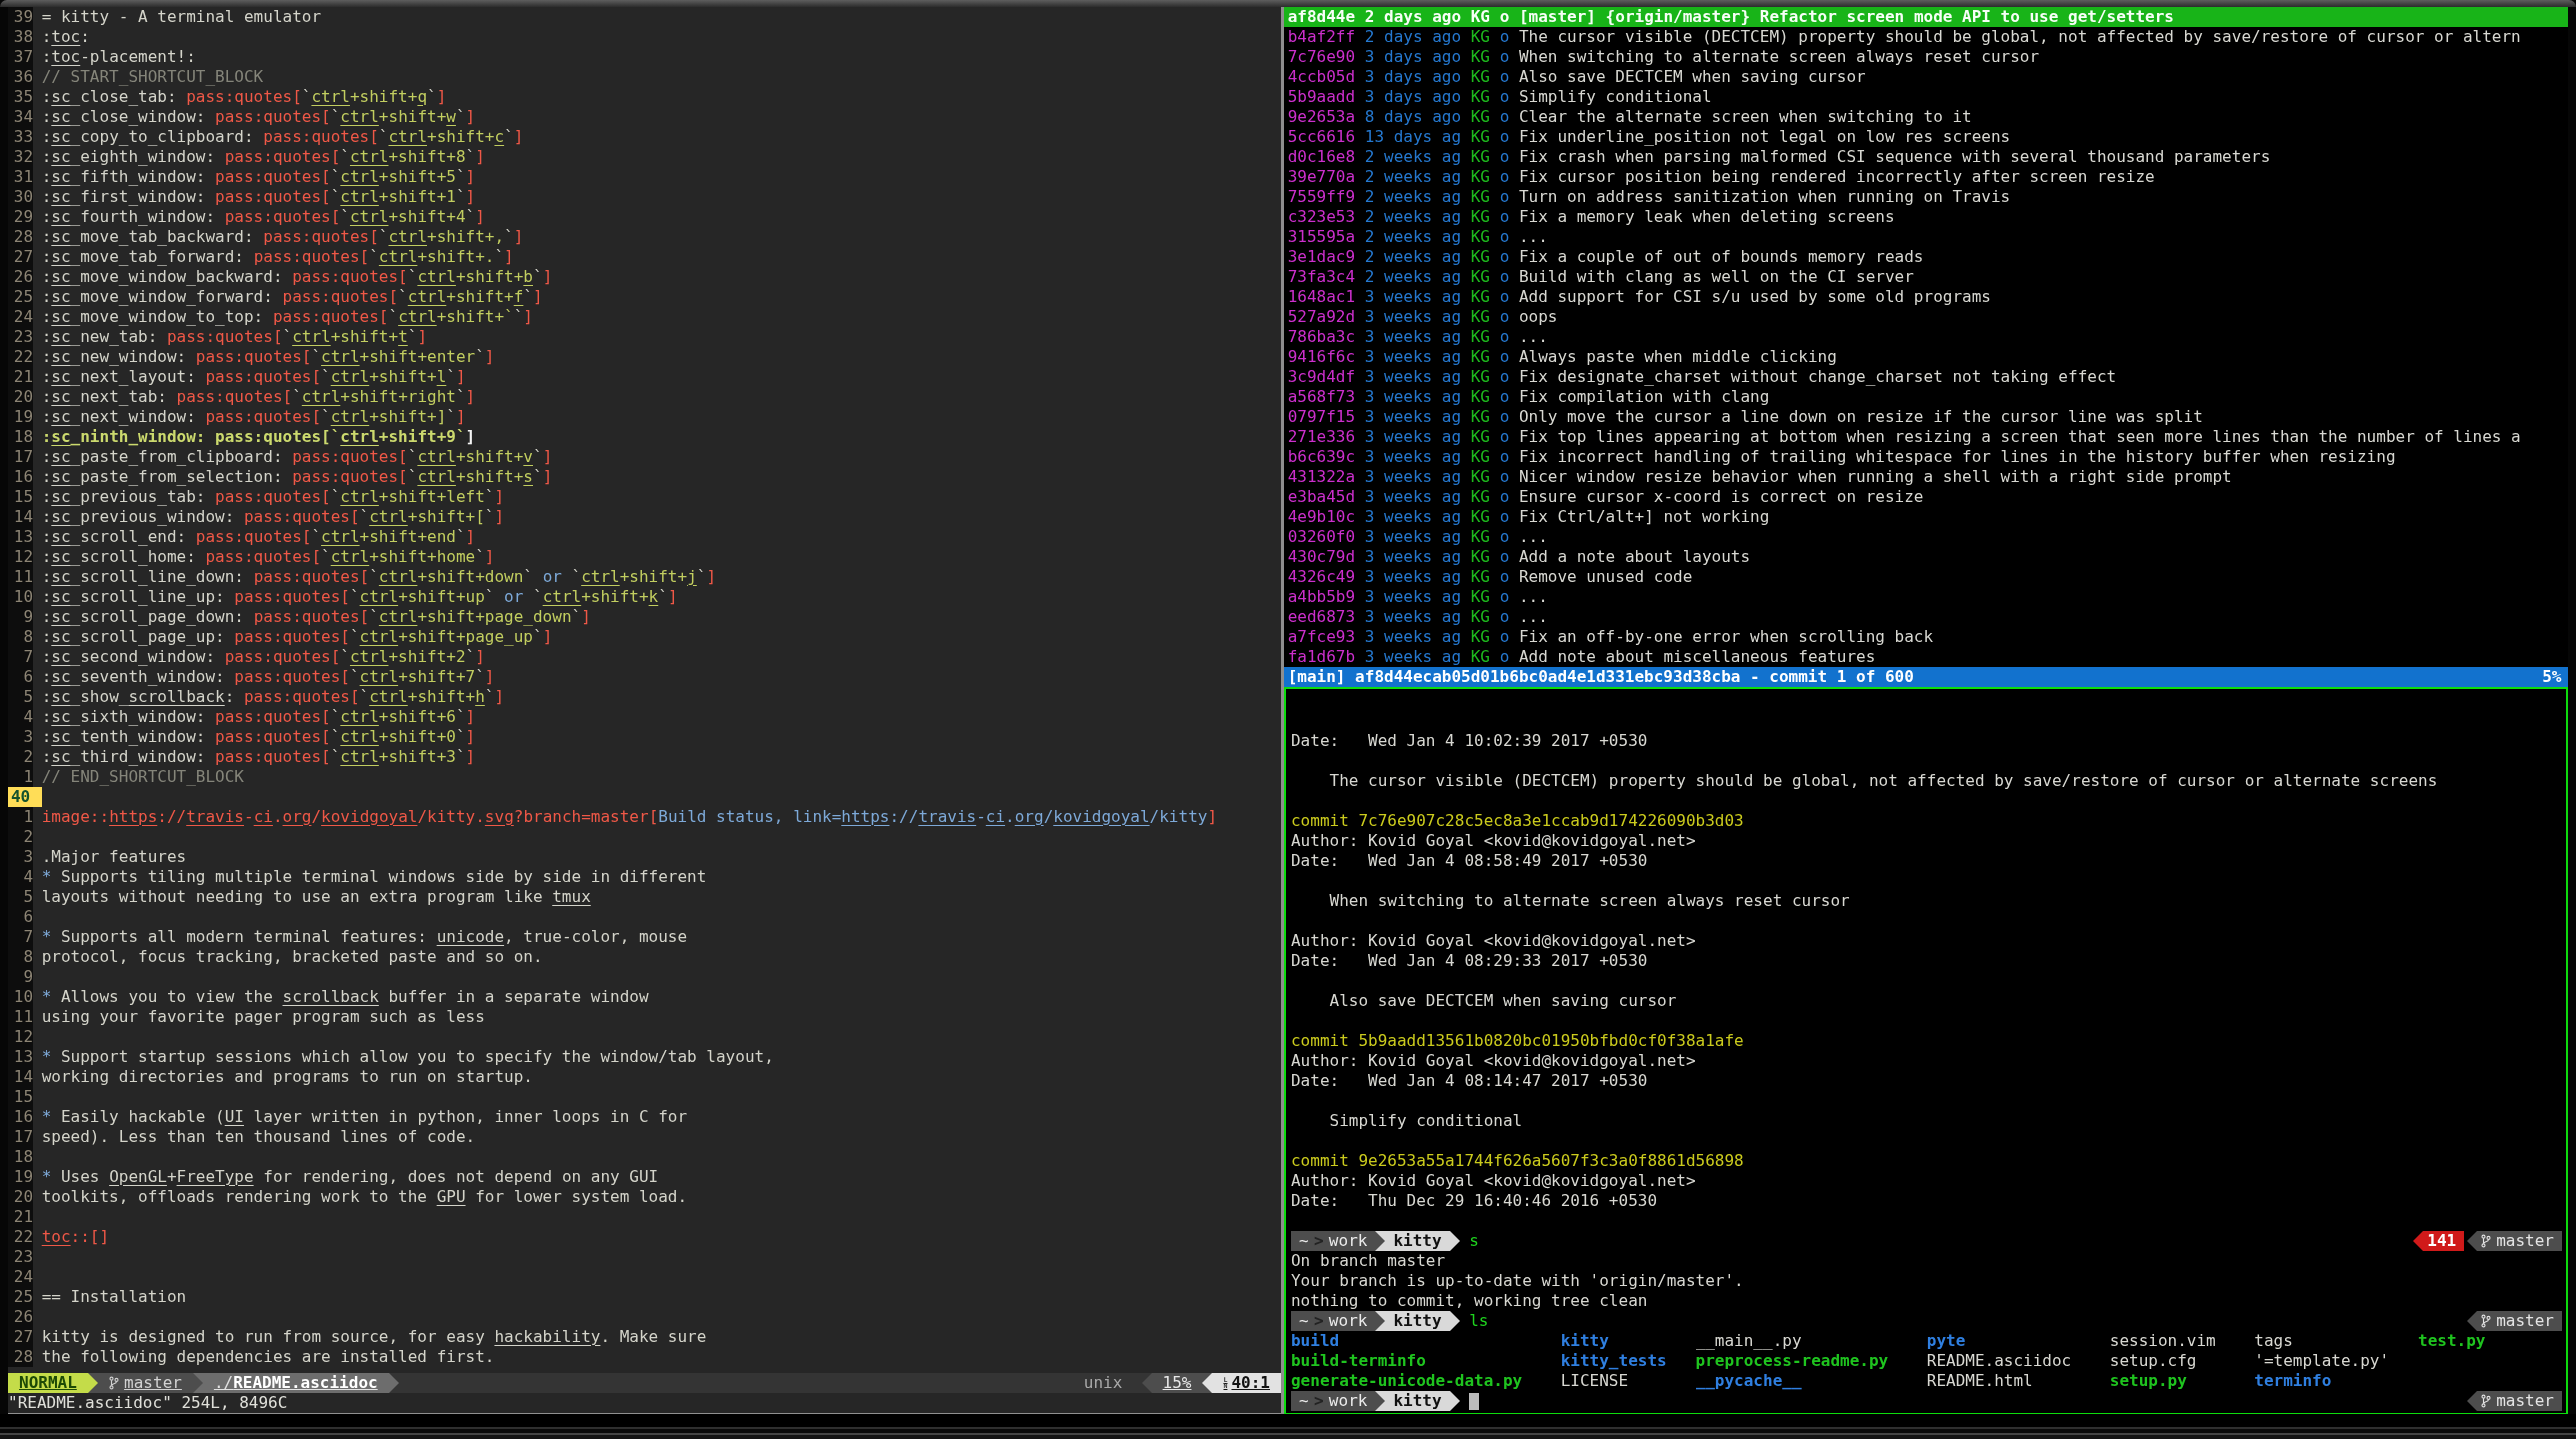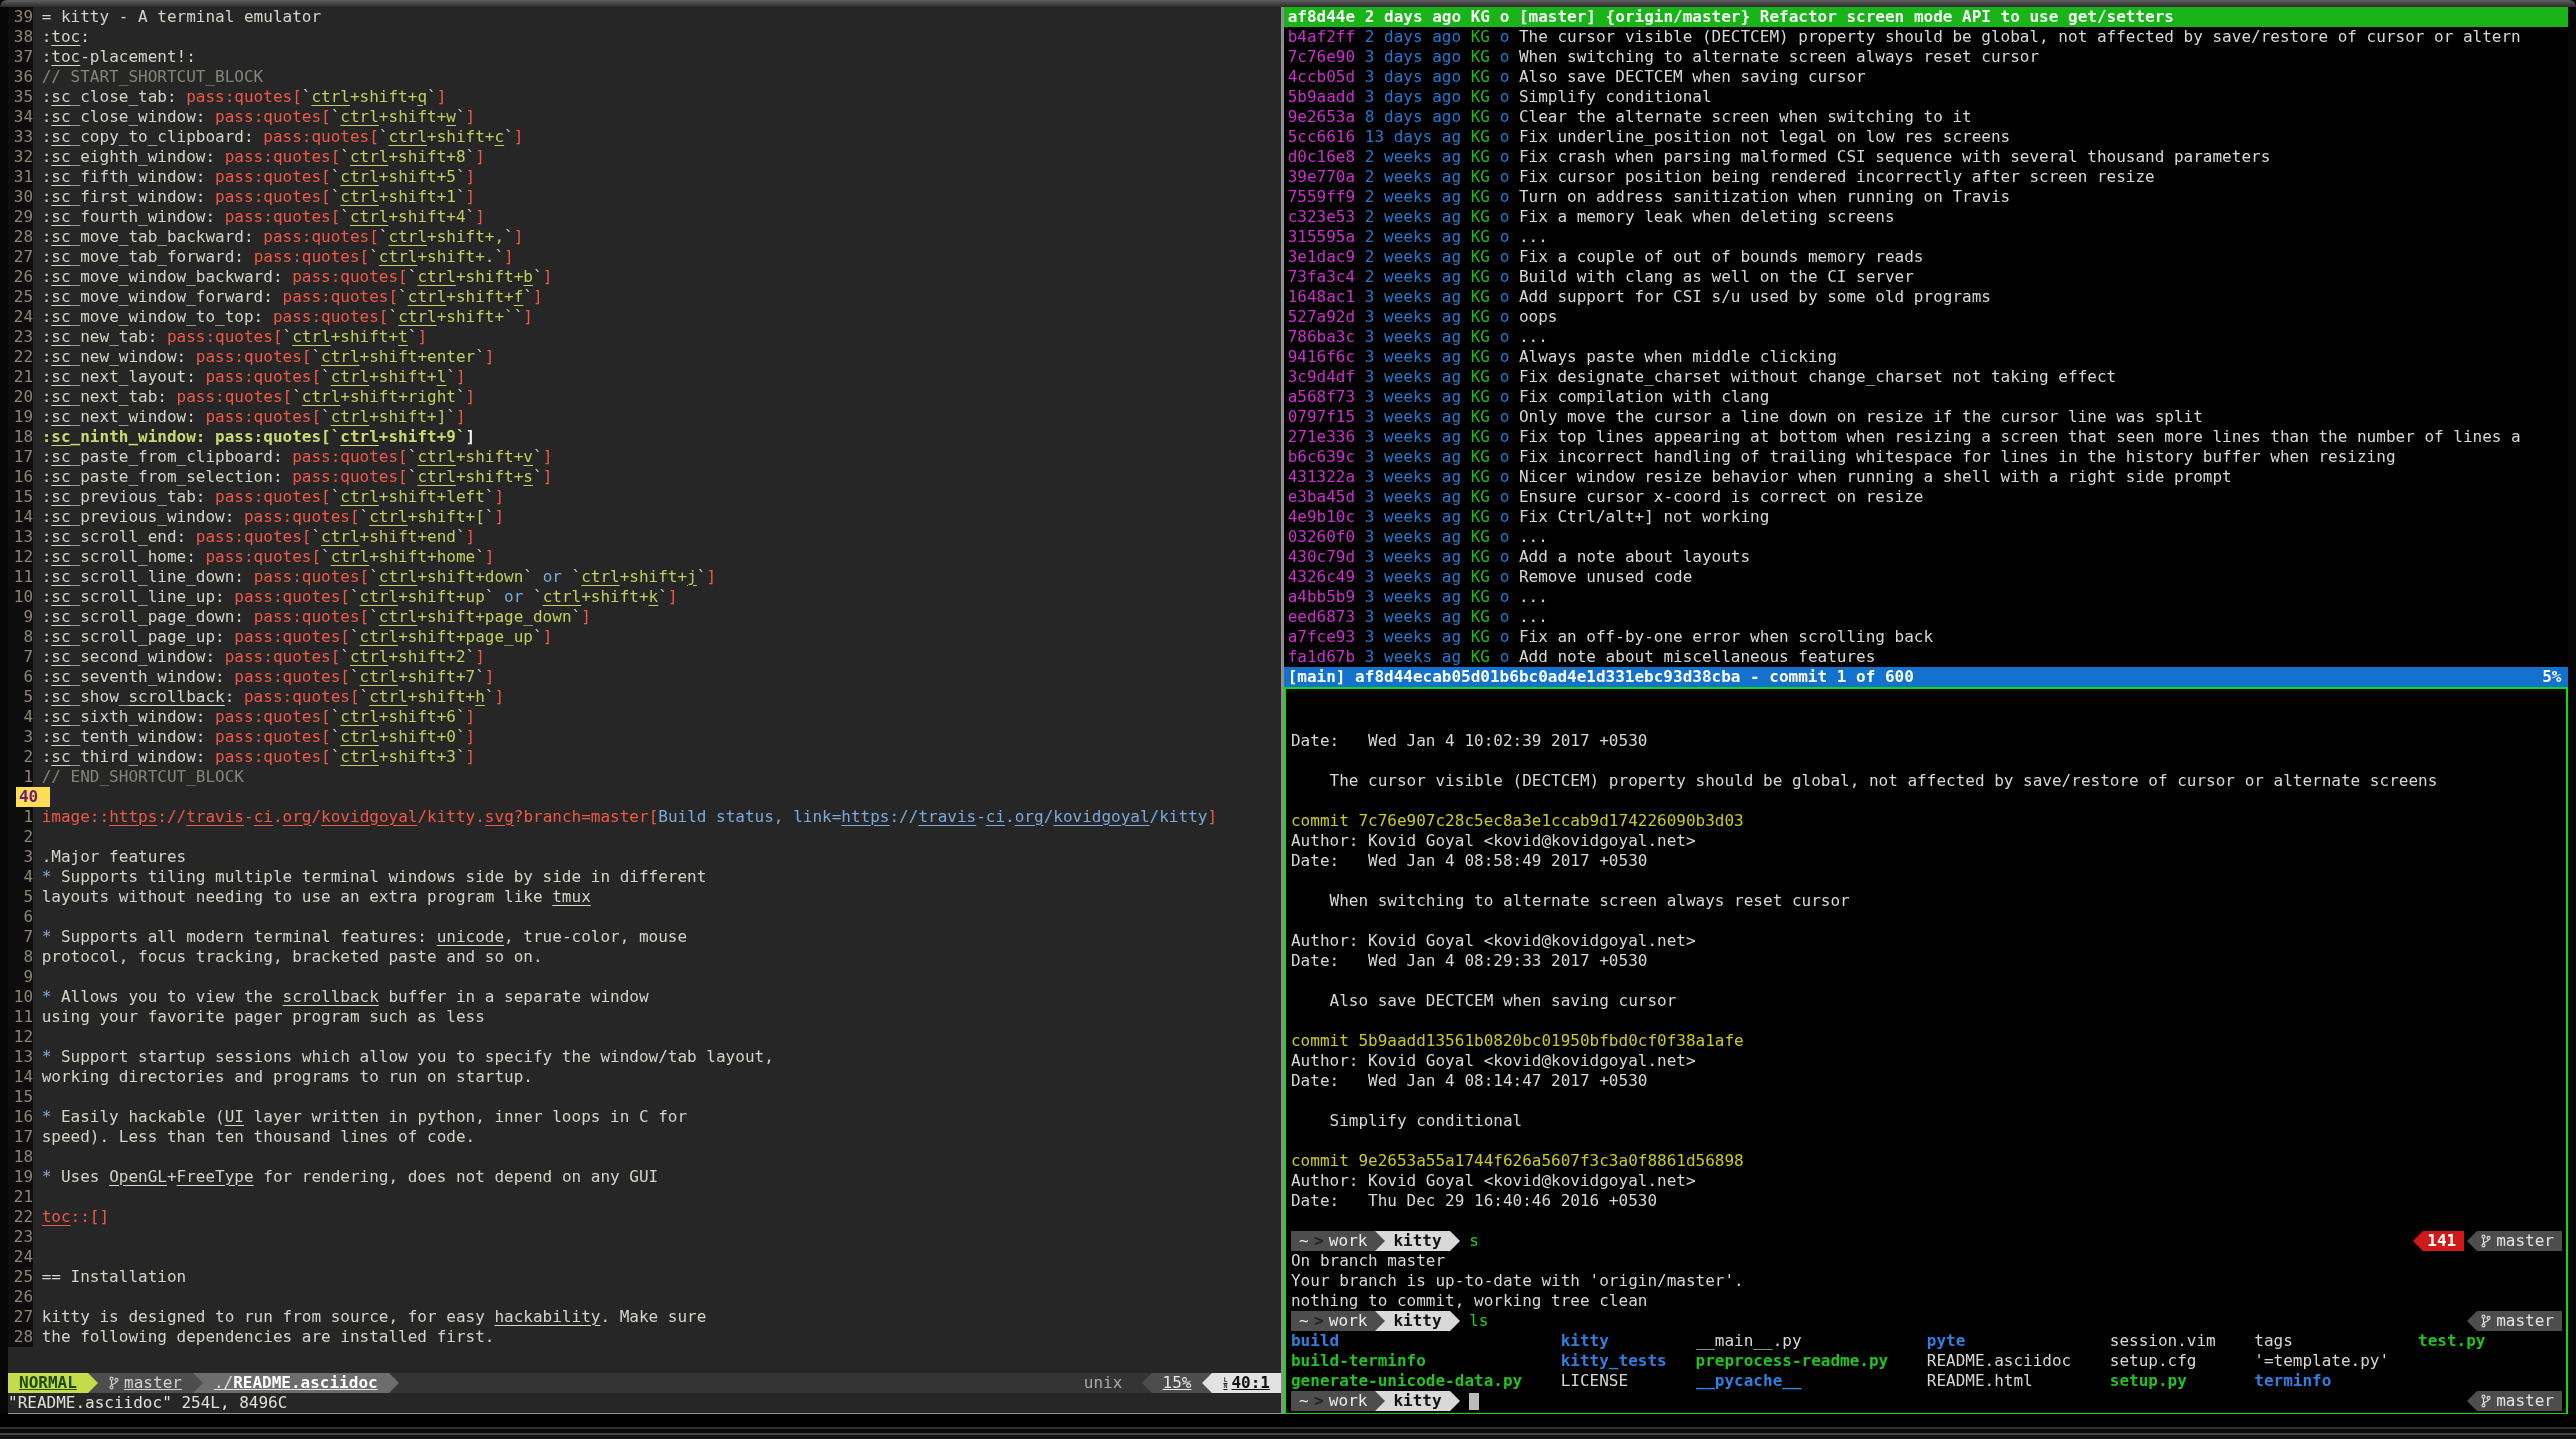--- a/index.html
+++ b/index.html
@@ -23,22 +23,22 @@
   .bottomframe{position:absolute;bottom:0;left:0;right:0;height:25px;
     background:linear-gradient(#000 0 13.3px,#2f2f2f 13.3px 15.3px,#0a0a0a 15.3px 18.6px,#454545 18.6px 20.6px,#141414 20.6px);}
   .content{display:flex;height:1408px;overflow:hidden;}
 
   
   .pane-left{width:1273px;flex:0 0 auto;background:var(--vim-bg);display:flex;flex-direction:column;overflow:hidden;}
   .vim-body{flex:1;overflow:hidden;}
   .vrow{height:var(--rh);line-height:var(--rh);white-space:pre;overflow:hidden;color:var(--vim-fg);}
   .gut{display:inline-block;width:2.6ch;text-align:right;margin-right:0.9ch;color:var(--gutfg);
        background:#0d0d0d;box-shadow:-13.3px 0 0 #0d0d0d;}
-  .gut-cur{background:var(--curnum);box-shadow:-13.3px 0 0 #0d0d0d;color:#701a75;font-weight:bold;
-           text-align:left;padding-left:0.3ch;width:3.2ch;margin-right:0.2ch;margin-left:8px;}
+  .gut-cur{background:var(--curnum);box-shadow:-13.3px 0 0 #0d0d0d;color:#14532d;font-weight:bold;
+           text-align:left;padding-left:0.3ch;width:3.2ch;margin-right:0.2ch;}
   .s-w{color:var(--vim-fg)} .s-wu{color:var(--vim-fg);text-decoration:underline;text-underline-offset:3.3px;text-decoration-thickness:1.3px;}
   .s-r{color:var(--red)} .s-ru{color:var(--red);text-decoration:underline;text-underline-offset:3.3px;text-decoration-thickness:1.3px;}
   .s-k{color:var(--lime)} .s-ku{color:var(--lime);text-decoration:underline;text-underline-offset:3.3px;text-decoration-thickness:1.3px;}
   .s-g{color:var(--grey)}
   .s-b{color:var(--blue)} .s-bu{color:var(--blue);text-decoration:underline;text-underline-offset:3.3px;text-decoration-thickness:1.3px;}
   .s-hl{color:#ccda6e;font-weight:bold}
   .s-hlu{color:#ccda6e;font-weight:bold;text-decoration:underline;text-underline-offset:3.3px;text-decoration-thickness:1.3px;}
   .s-mp{color:#f4f4f4;font-weight:bold}
 
   .statusline{height:var(--rh);background:#343434;display:flex;align-items:stretch;overflow:hidden;flex:0 0 auto;}
@@ -165,20 +165,21 @@
           <div class="vrow"><span class="gut">10</span><span class="s-b">* </span><span class="s-w">Allows you to view the </span><span class="s-wu">scrollback</span><span class="s-w"> buffer in a separate window</span></div>
           <div class="vrow"><span class="gut">11</span><span class="s-w">using your favorite pager program such as less</span></div>
           <div class="vrow"><span class="gut">12</span></div>
           <div class="vrow"><span class="gut">13</span><span class="s-b">* </span><span class="s-w">Support startup sessions which allow you to specify the window/tab layout,</span></div>
           <div class="vrow"><span class="gut">14</span><span class="s-w">working directories and programs to run on startup.</span></div>
           <div class="vrow"><span class="gut">15</span></div>
           <div class="vrow"><span class="gut">16</span><span class="s-b">* </span><span class="s-w">Easily hackable (</span><span class="s-wu">UI</span><span class="s-w"> layer written in python, inner loops in C for</span></div>
           <div class="vrow"><span class="gut">17</span><span class="s-w">speed). Less than ten thousand lines of code.</span></div>
           <div class="vrow"><span class="gut">18</span></div>
           <div class="vrow"><span class="gut">19</span><span class="s-b">* </span><span class="s-w">Uses </span><span class="s-wu">OpenGL</span><span class="s-w">+</span><span class="s-wu">FreeType</span><span class="s-w"> for rendering, does not depend on any GUI</span></div>
+          <div class="vrow"><span class="gut">20</span><span class="s-w">toolkits, offloads rendering work to the </span><span class="s-wu">GPU</span><span class="s-w"> for lower system load.</span></div>
           <div class="vrow"><span class="gut">21</span></div>
           <div class="vrow"><span class="gut">22</span><span class="s-ru">toc</span><span class="s-r">::[]</span></div>
           <div class="vrow"><span class="gut">23</span></div>
           <div class="vrow"><span class="gut">24</span></div>
           <div class="vrow"><span class="gut">25</span><span class="s-w">== Installation</span></div>
           <div class="vrow"><span class="gut">26</span></div>
           <div class="vrow"><span class="gut">27</span><span class="s-w">kitty is designed to run from source, for easy </span><span class="s-wu">hackability</span><span class="s-w">. Make sure</span></div>
           <div class="vrow"><span class="gut">28</span><span class="s-w">the following dependencies are installed first.</span></div>
         </div>
       <div class="statusline">

